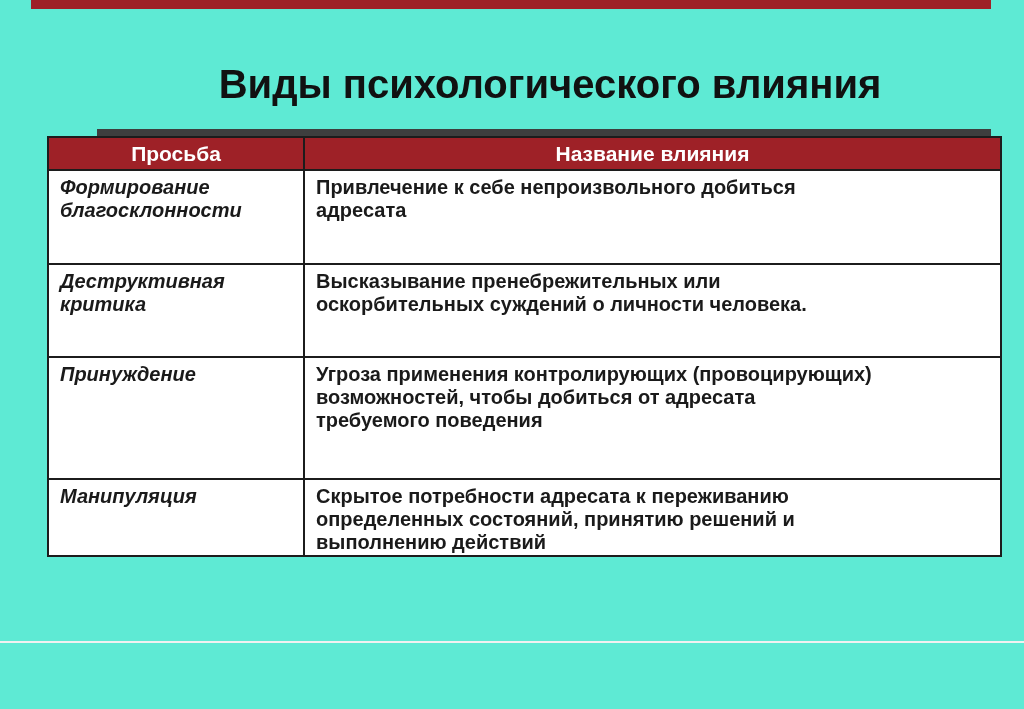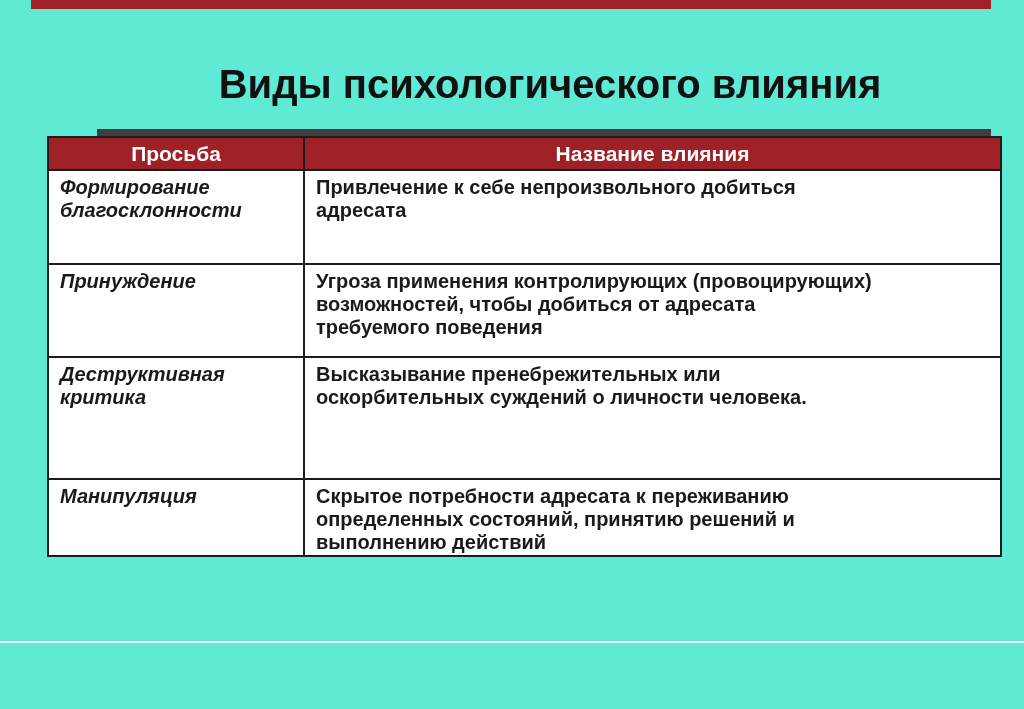--- a/index.html
+++ b/index.html
@@ -85,30 +85,30 @@
       </tr>
     </thead>
     <tbody>
         <tr>
     <td class="name-cell">Формирование
 благосклонности</td>
     <td class="desc-cell">Привлечение к себе непроизвольного добиться
 адресата</td>
   </tr>
         <tr>
+    <td class="name-cell">Деструктивная
+критика</td>
+    <td class="desc-cell">Высказывание пренебрежительных или
+оскорбительных суждений о личности человека.</td>
+  </tr>
+        <tr>
     <td class="name-cell">Принуждение</td>
     <td class="desc-cell">Угроза применения контролирующих (провоцирующих)
 возможностей, чтобы добиться от адресата
 требуемого поведения</td>
-  </tr>
-        <tr>
-    <td class="name-cell">Деструктивная
-критика</td>
-    <td class="desc-cell">Высказывание пренебрежительных или
-оскорбительных суждений о личности человека.</td>
   </tr>
         <tr>
     <td class="name-cell">Манипуляция</td>
     <td class="desc-cell">Скрытое потребности адресата к переживанию
 определенных состояний, принятию решений и
 выполнению действий</td>
   </tr>
       </tbody>
   </table>
 

